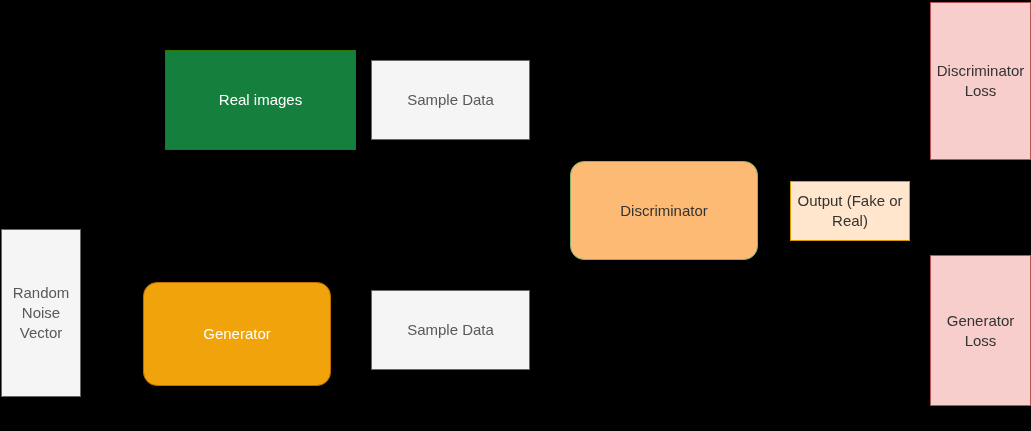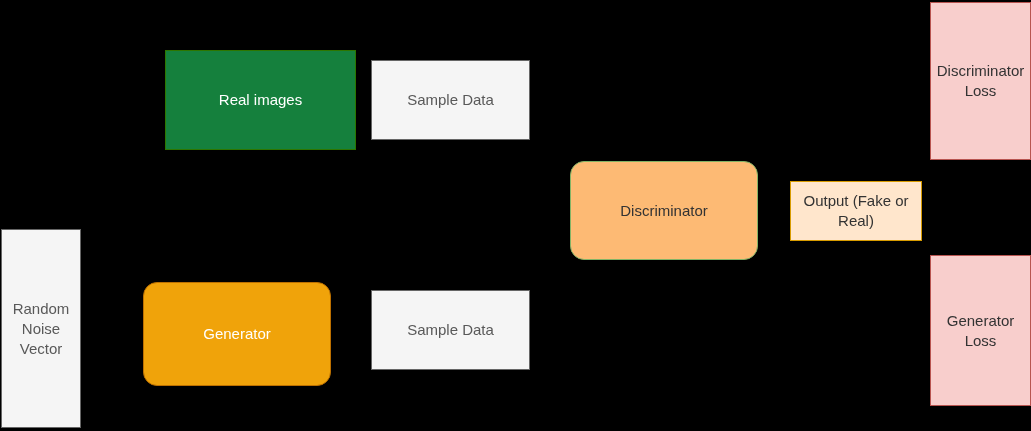--- a/index.html
+++ b/index.html
@@ -23,27 +23,27 @@
     justify-content: center;
     text-align: center;
     border: 1px solid transparent;
     font-size: 15px;
     line-height: 20px;
     white-space: normal;
   }
   .node .label { display: block; }
 
   
-  .n-rnv   { left: 1px;   top: 229px; width: 80px;  height: 199px; }
+  .n-rnv   { left: 1px;   top: 229px; width: 80px;  height: 168px; }
   .n-real  { left: 140px; top: 50px;  width: 191px; height: 100px; }
   .n-sd1   { left: 371px; top: 60px;  width: 159px; height: 80px;  }
   .n-gen   { left: 143px; top: 282px; width: 188px; height: 104px;  border-radius: 14px; }
   .n-sd2   { left: 371px; top: 290px; width: 159px; height: 80px;  }
   .n-disc  { left: 570px; top: 161px; width: 188px; height: 99px;  border-radius: 14px; }
-  .n-out   { left: 790px; top: 181px; width: 132px; height: 60px;  padding: 0 4px; }
+  .n-out   { left: 790px; top: 181px; width: 120px; height: 60px;  padding: 0 4px; }
   .n-dloss { left: 930px; top: 2px;   width: 101px; height: 158px; padding: 0 2px; }
   .n-gloss { left: 930px; top: 255px; width: 101px; height: 151px; padding: 0 2px; }
 </style>
 </head>
 <body style="background: rgb(0, 0, 0);">
 
 <div class="canvas">
 
   <div class="node n-rnv" style="background-color: rgb(245, 245, 245); border-color: rgb(102, 102, 102); color: rgb(89, 89, 89);">
     <span class="label">Random Noise Vector</span>

